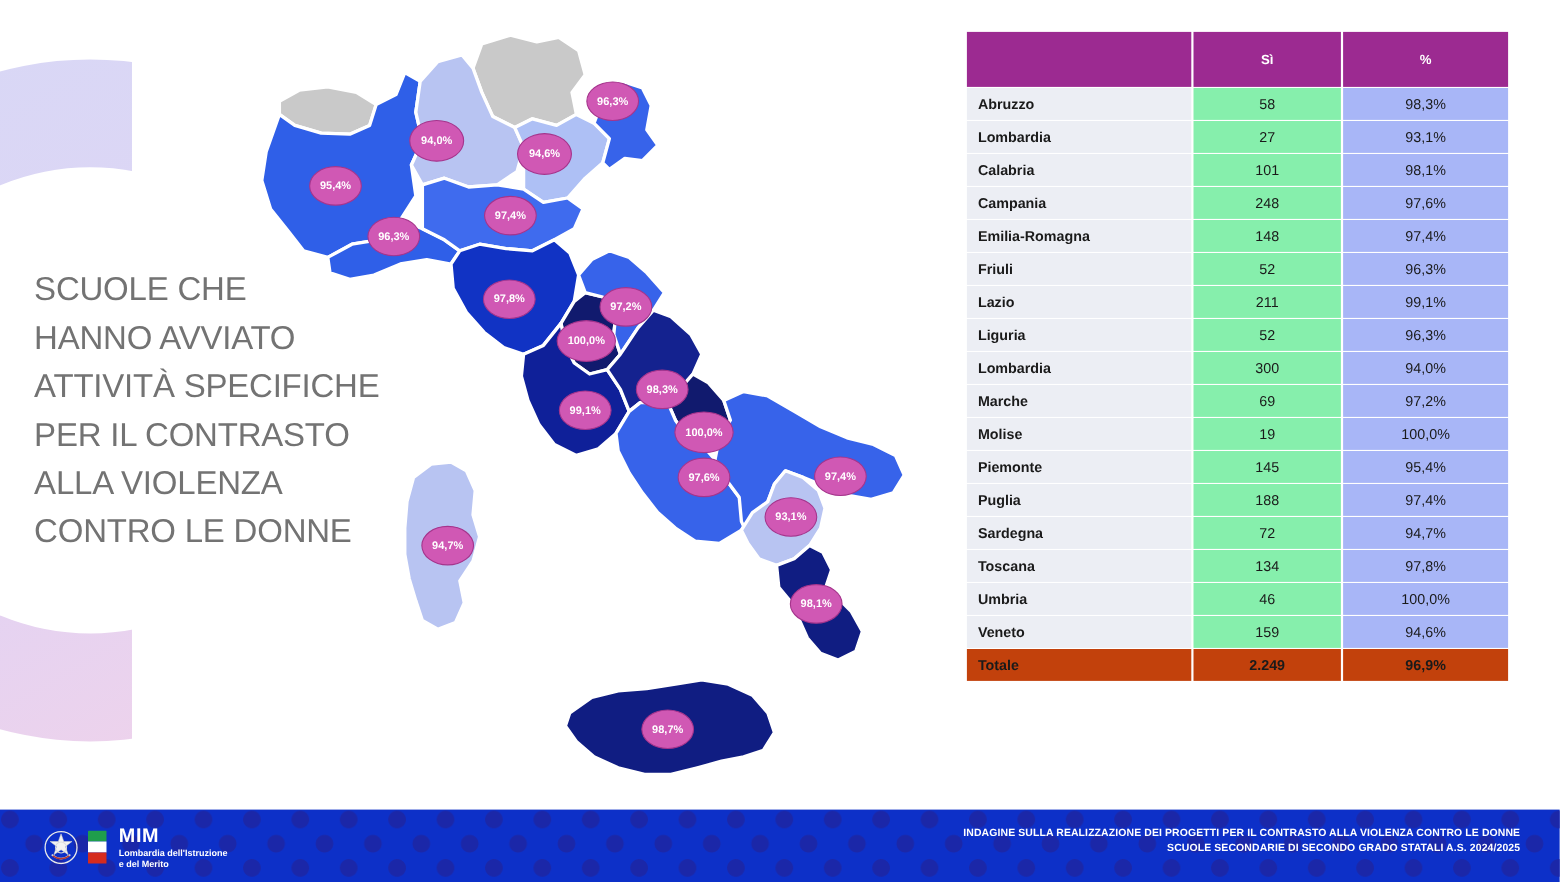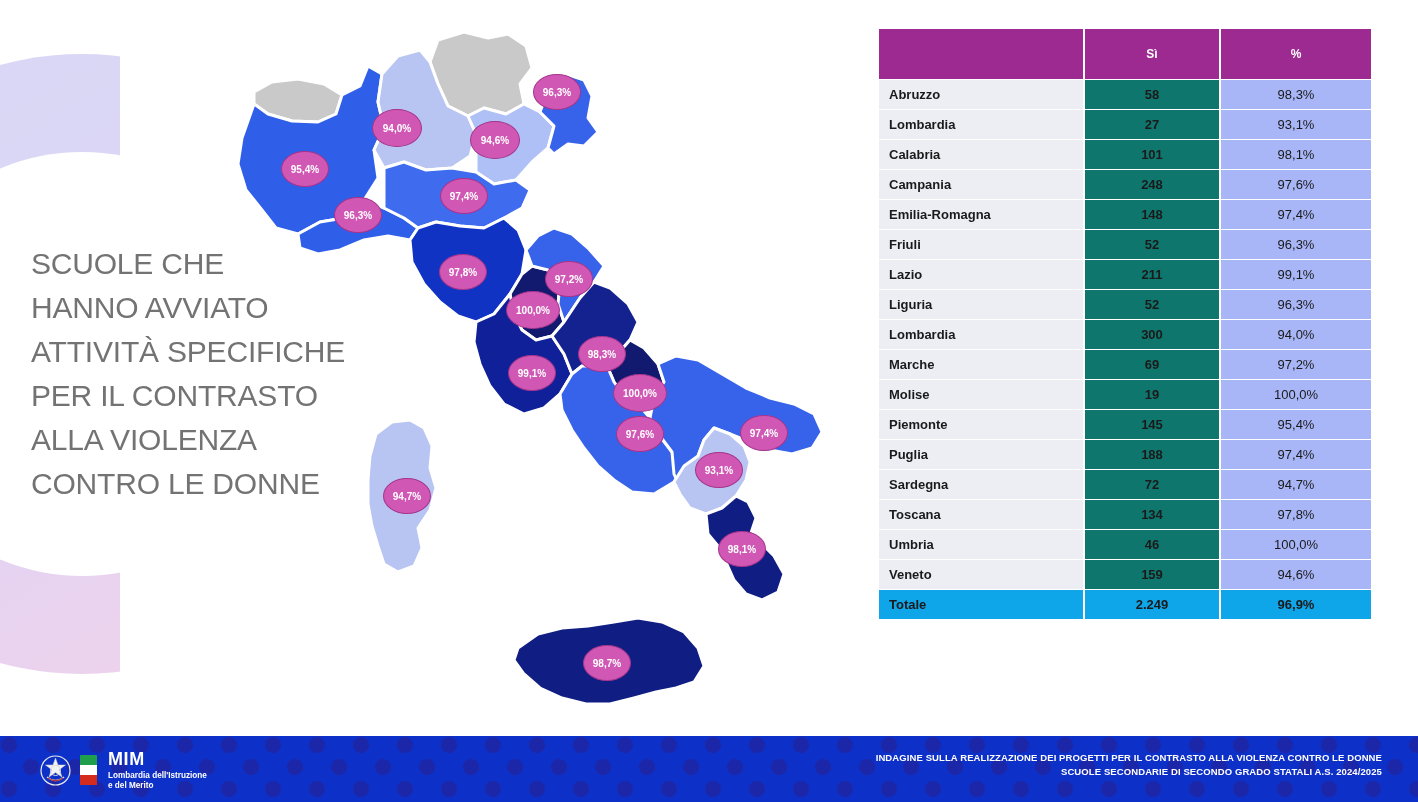--- a/index.html
+++ b/index.html
@@ -86,23 +86,23 @@
   table.data thead th.blank{background:#9c2a91;}
   table.data tbody td{
     height:29px;
     padding:0 10px;
     font-size:13px;
     color:#1a1a1a;
     border:0;
     box-sizing:border-box;
   }
   td.reg{background:#eceef4;font-weight:bold;text-align:left;}
-  td.num{background:#0f766e;text-align:center;font-weight:bold;}
+  td.num{background:#86efac;text-align:center;font-weight:normal;}
   td.pct{background:#a8b6f7;text-align:center;font-weight:normal;}
-  tr.total td{background:#0ea5e9;color:#fff;font-weight:bold;height:31px;}
+  tr.total td{background:#c2410c;color:#fff;font-weight:bold;height:31px;}
   tr.total td.reg{text-align:left;}
   tr.total td.num,tr.total td.pct{text-align:center;}
 
   
   #footer{
     position:absolute;left:0;bottom:0;width:1418px;height:66px;
     background-color:#0d30c8;
     background-image:
       radial-gradient(circle at 9px 9px, #1b27a8 7.6px, rgba(27,39,168,0) 8.4px),
       radial-gradient(circle at 31px 31px, #1b27a8 7.6px, rgba(27,39,168,0) 8.4px);

